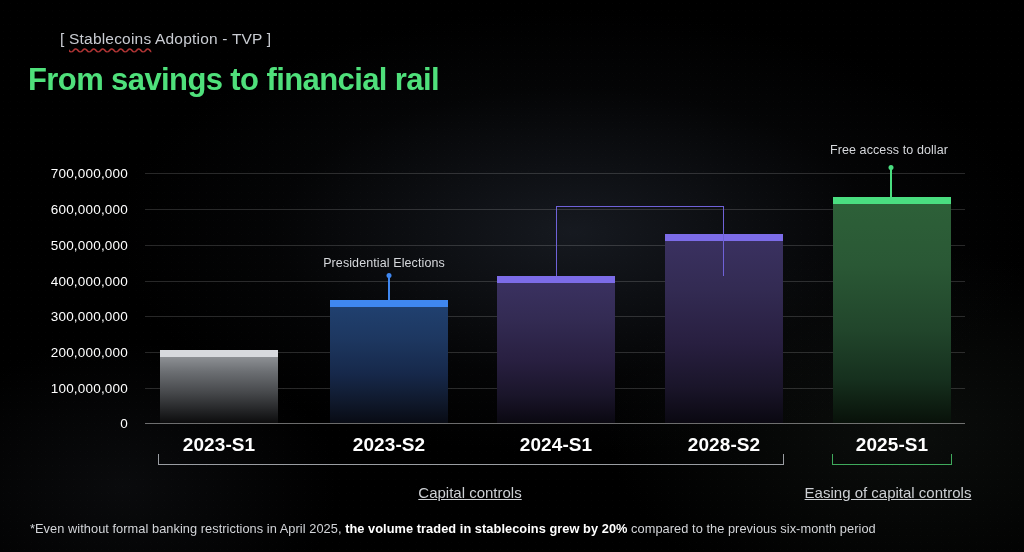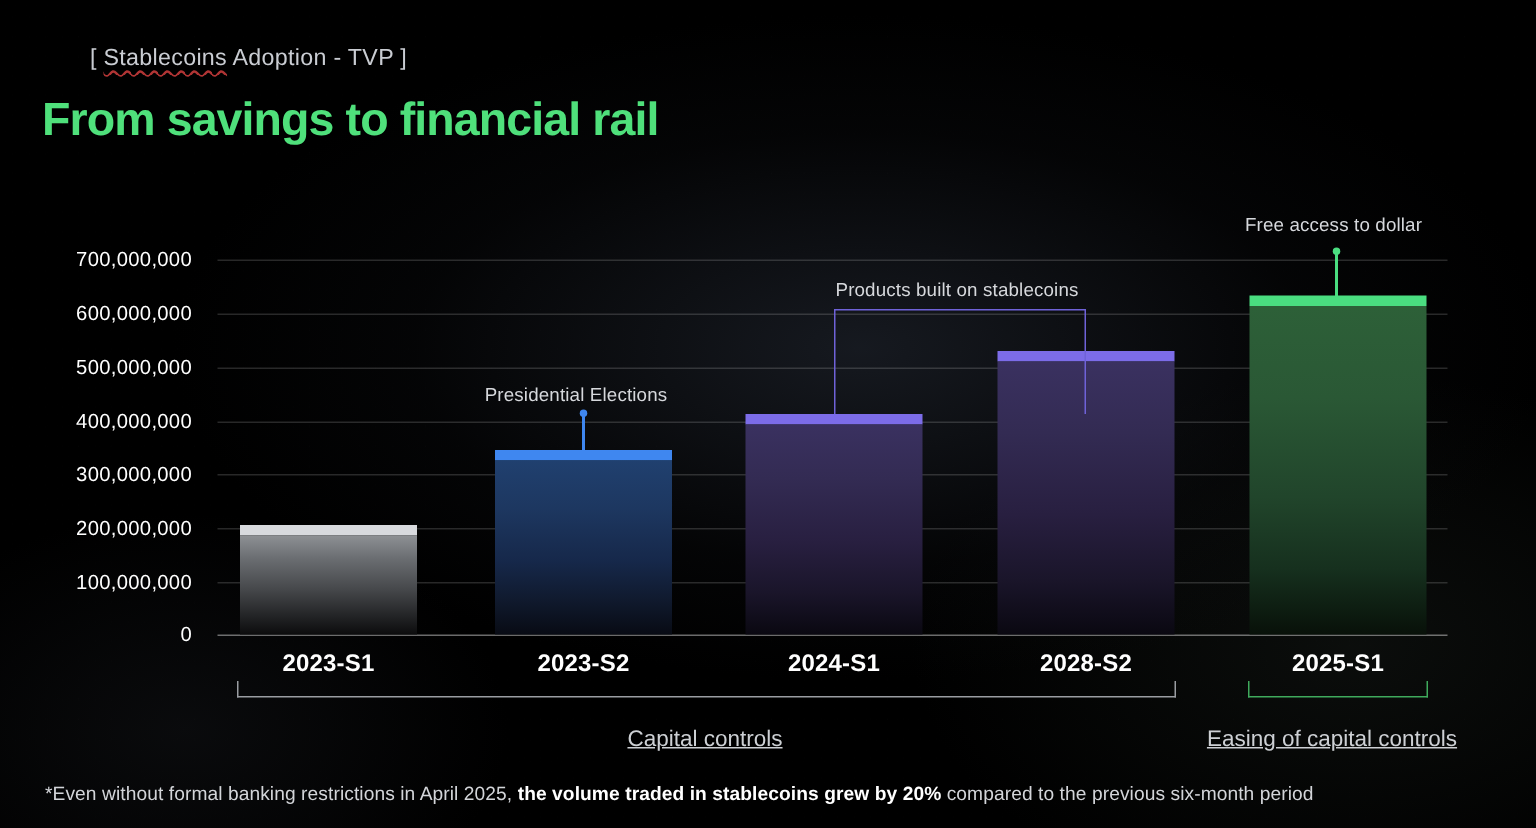--- a/index.html
+++ b/index.html
@@ -115,21 +115,21 @@
   .bar.gray .body  { background: linear-gradient(180deg, #8d9094 0%, #6c6f73 22%, #45474a 55%, #222325 82%, #0c0c0d 100%); }
   .bar.blue .cap   { background: #3f87f0; }
   .bar.blue .body  { background: linear-gradient(180deg, #20406f 0%, #1d3760 28%, #16284a 58%, #101a2e 80%, #080b14 100%); }
   .bar.purple .cap { background: #7c6ce8; }
   .bar.purple .body{ background: linear-gradient(180deg, #3a3160 0%, #332b53 26%, #281f40 56%, #1a152a 80%, #0a0811 100%); }
   .bar.green .cap  { background: #4ade80; }
   .bar.green .body { background: linear-gradient(180deg, #2d6038 0%, #2a5835 28%, #21452b 58%, #16301e 80%, #081109 100%); }
 
   .xtick {
     position: absolute;
-    font-size: 16px;
+    font-size: 19px;
     font-weight: 700;
     color: #ffffff;
     text-align: center;
     transform: translateX(-50%);
     white-space: nowrap;
     letter-spacing: .1px;
   }
 
   
   .callout-text {
@@ -238,21 +238,20 @@
     </div>
     <div class="bar green" style="left:833px; width:118px; top:197px; height:226px;">
       <div class="cap"></div>
       <div class="body"></div>
     </div>
 
     <div class="callout-text" style="left:384px; top:256px;">Presidential Elections</div>
     <div class="stem" style="left:388px; top:276px; height:24px; background:#3f87f0;"></div>
     <div class="stem-dot" style="left:388.5px; top:273px; background:#3f87f0;"></div>
 
-    <div class="callout-text" style="left:638px; top:186px;">Products built on stablecoins</div>
     <div class="bracket-top" style="left:556px; top:206px; width:168px; height:70px;"></div>
 
     <div class="callout-text" style="left:889px; top:143px;">Free access to dollar</div>
     <div class="stem" style="left:890px; top:168px; height:30px; background:#4ade80;"></div>
     <div class="stem-dot" style="left:890.5px; top:165px; background:#4ade80;"></div>
 
     <div class="xtick" style="left:219px; top:434px;">2023-S1</div>
     <div class="xtick" style="left:389px; top:434px;">2023-S2</div>
     <div class="xtick" style="left:556px; top:434px;">2024-S1</div>
     <div class="xtick" style="left:724px; top:434px;">2028-S2</div>

